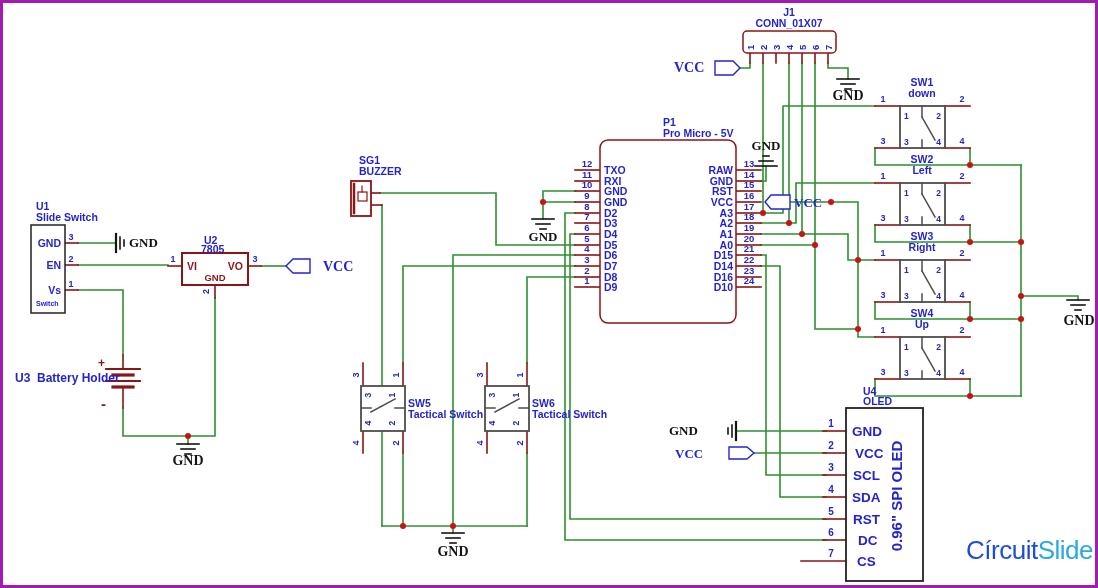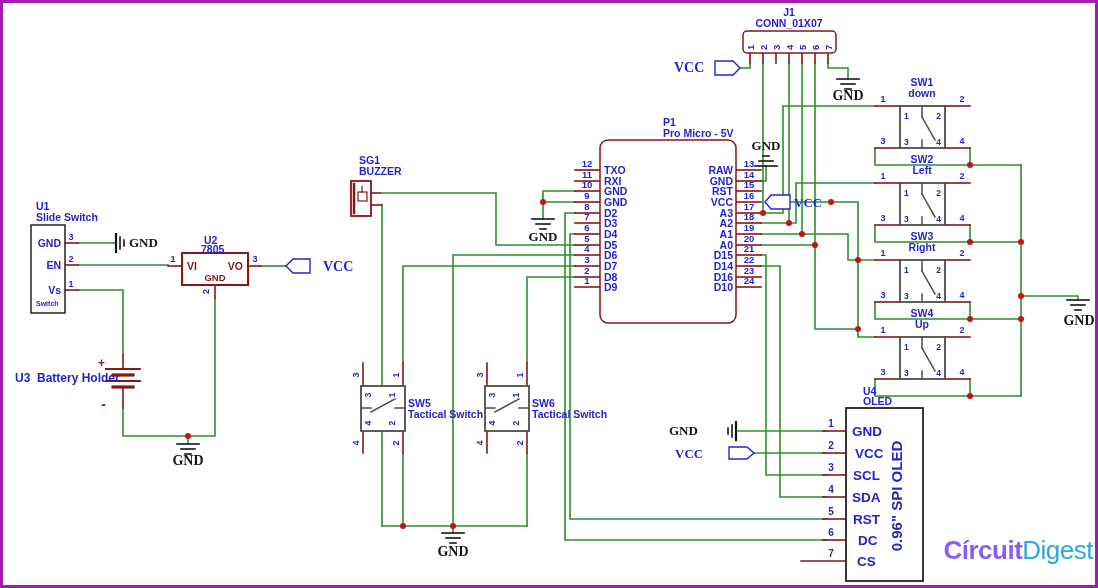--- a/index.html
+++ b/index.html
@@ -1,19 +1,19 @@
 <!DOCTYPE html>
 <html><head>
 <meta charset="utf-8">
 <style>
   html,body{margin:0;padding:0;background:#e8e8e8;font-family:"Liberation Sans",sans-serif;}
   #canvas{position:relative;width:1098px;height:588px;background:#fff;border:3px solid #a21caf;box-sizing:border-box;overflow:hidden;}
   #schem{position:absolute;left:0;top:0;}
   #logo{position:absolute;left:938px;top:532px;width:152px;text-align:right;font-size:26px;letter-spacing:-0.5px;white-space:nowrap;}
-  #logo .p1{color:#8b5cf6;font-weight:700;}
+  #logo .p1{color:#1d4ed8;font-weight:400;}
   #logo .p2{color:#2aa9e0;font-weight:400;}
 </style>
 </head>
 <body>
 
 <div id="canvas">
   <svg id="schem" width="1098" height="588" viewBox="0 0 1098 588">
       <polyline points="737,65 747,65 747,60" fill="none" stroke="#2e8f2e" stroke-width="1.6" stroke-linecap="square"></polyline>
       <polyline points="825,60 825,65 845,65 845,76" fill="none" stroke="#2e8f2e" stroke-width="1.6" stroke-linecap="square"></polyline>
       <polyline points="760,60 760,210" fill="none" stroke="#2e8f2e" stroke-width="1.6" stroke-linecap="square"></polyline>
@@ -380,15 +380,15 @@
       <text x="850" y="477" fill="#2424cf" font-size="13.5" text-anchor="start" font-family="&quot;Liberation Sans&quot;, sans-serif" font-weight="700">SCL</text>
       <text x="849" y="499" fill="#2424cf" font-size="13.5" text-anchor="start" font-family="&quot;Liberation Sans&quot;, sans-serif" font-weight="700">SDA</text>
       <text x="850" y="521" fill="#2424cf" font-size="13.5" text-anchor="start" font-family="&quot;Liberation Sans&quot;, sans-serif" font-weight="700">RST</text>
       <text x="855" y="542" fill="#2424cf" font-size="13.5" text-anchor="start" font-family="&quot;Liberation Sans&quot;, sans-serif" font-weight="700">DC</text>
       <text x="854" y="563" fill="#2424cf" font-size="13.5" text-anchor="start" font-family="&quot;Liberation Sans&quot;, sans-serif" font-weight="700">CS</text>
       <text x="899" y="493" fill="#2424cf" font-size="15" text-anchor="middle" font-family="&quot;Liberation Sans&quot;, sans-serif" font-weight="700" transform="rotate(-90 899 493)">0.96" SPI OLED</text>
       <text x="666" y="432" fill="#141414" font-size="13" text-anchor="start" font-family="&quot;Liberation Serif&quot;, serif" font-weight="700">GND</text>
       <text x="672" y="455" fill="#2424cf" font-size="13" text-anchor="start" font-family="&quot;Liberation Serif&quot;, serif" font-weight="700">VCC</text>
     </svg>
   <div id="logo">
-    <span class="p1">Círcuit</span><span class="p2">Digest</span>
+    <span class="p1">Círcuit</span><span class="p2">Slide</span>
   </div>
 </div>
 
 </body></html>

